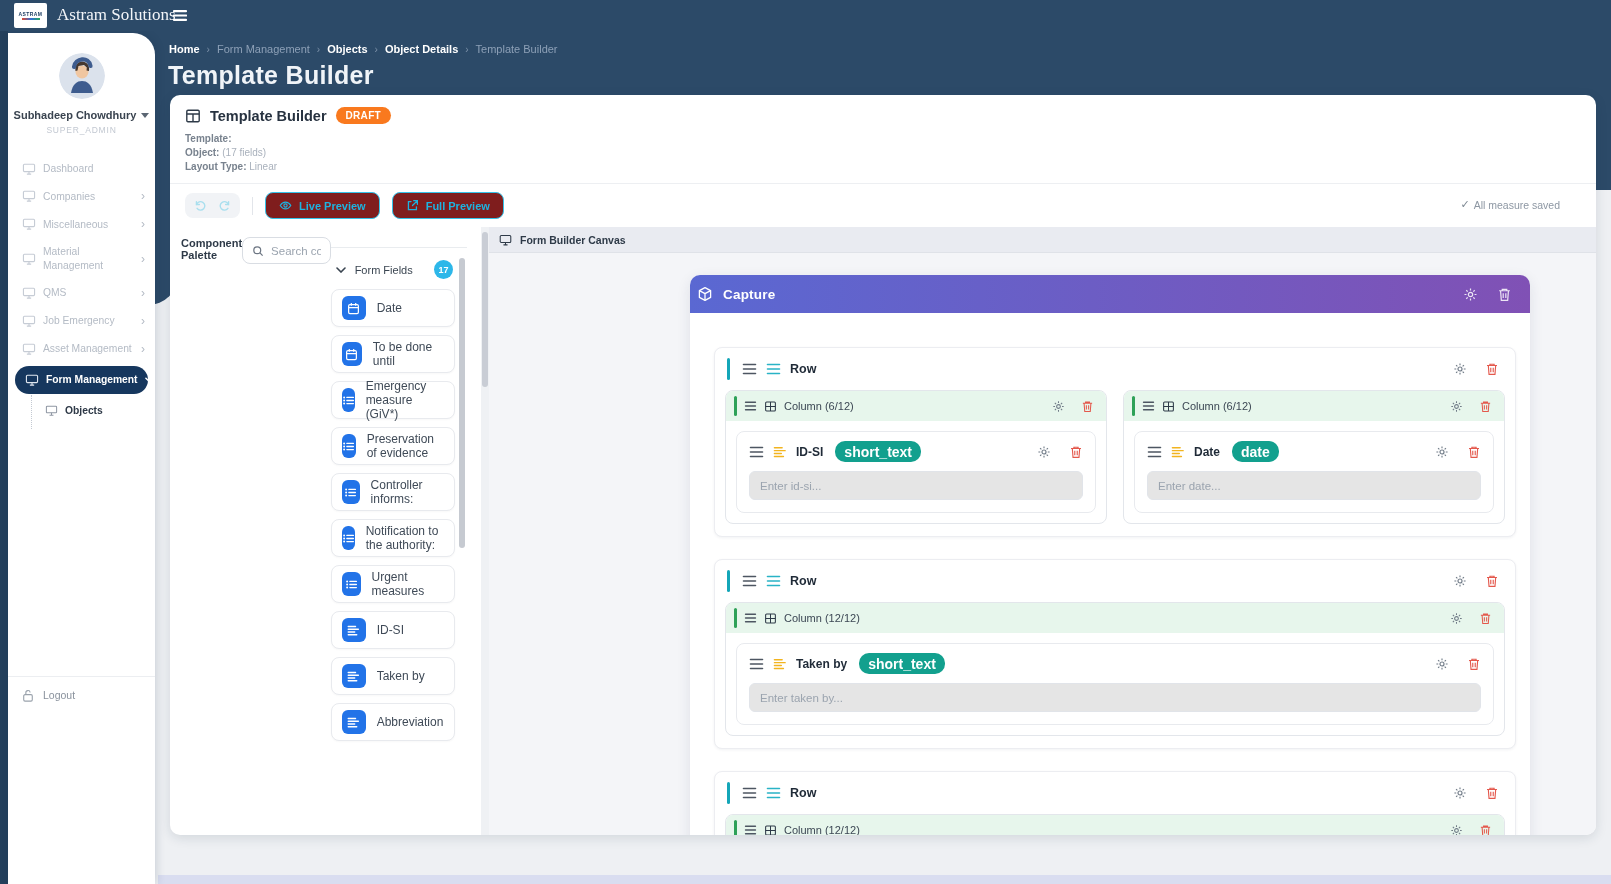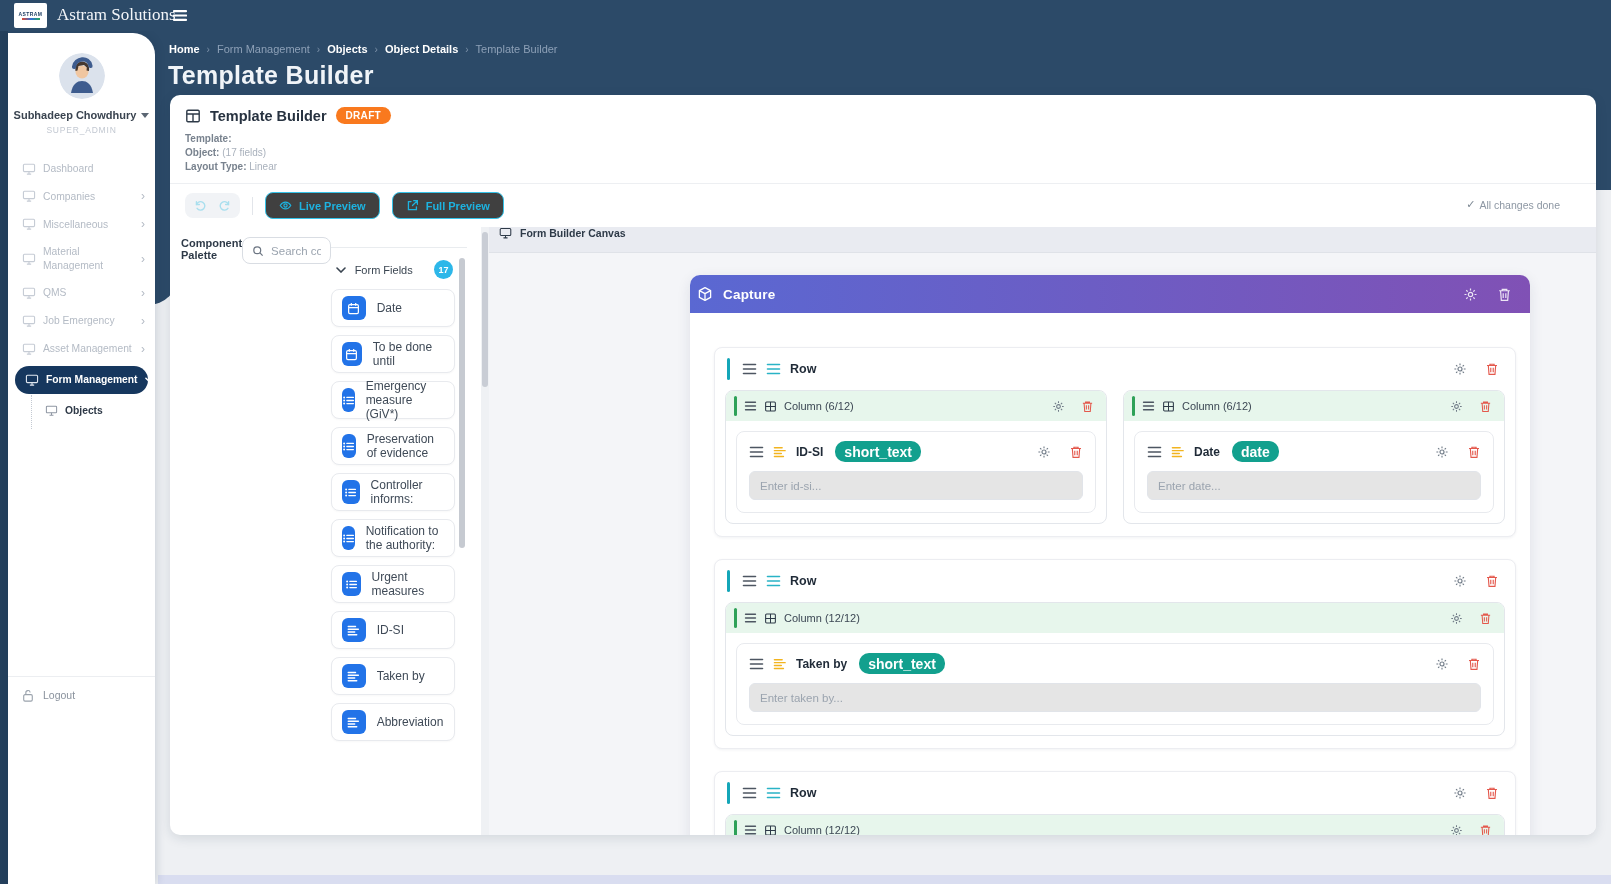--- a/index.html
+++ b/index.html
@@ -71,21 +71,21 @@
   .badge-draft { background:#f9791e; color:#fff; font-size:10px; font-weight:bold; padding:3px 10px;
                  border-radius:12px; letter-spacing:.3px; }
   .meta { margin-top:8px; font-size:10px; color:#a9b1bc; line-height:1.4; }
   .meta b { color:#78828e; }
   .toolbar { margin-top:9px; border-top:1px solid #edeff2; padding:8px 15px; display:flex; align-items:center;
              gap:12px; position:relative; }
   .undo-group { background:#f1f3f6; border-radius:8px; padding:6px 9px; display:flex; gap:11px; color:#a9dfee; }
   .undo-group .ic { width:13px; height:13px; cursor:pointer; }
   .tb-divider { width:1px; height:18px; background:#e2e5ea; }
   .btn-preview { display:flex; align-items:center; gap:7px; border:1.5px solid #35c3e8; color:#1db3e0;
-                 font-weight:bold; font-size:11px; padding:6px 13px; border-radius:8px; background:#404040; cursor:pointer; }
+                 font-weight:bold; font-size:11px; padding:6px 13px; border-radius:8px; background:#7f1d1d; cursor:pointer; }
   .btn-preview .ic { width:13px; height:13px; }
   .saved { position:absolute; right:36px; top:14px; display:flex; align-items:center; gap:4px;
            font-size:10.5px; color:#8d97a3; }
   .saved .check { font-size:11px; color:#7b8691; }
 
   .card-body { flex:1; display:flex; min-height:0; }
 
   
   .palette { width:297px; flex:none; padding:10px 0 0 9px; display:flex; flex-direction:row; }
   .palette-title { font-size:11px; font-weight:bold; color:#2e3a48; margin:0 0 8px 2px; }
@@ -107,21 +107,21 @@
   .p-ic .ic { width:13px; height:13px; }
   .p-label { font-size:12px; color:#3f4a57; }
   .pal-thumb { position:absolute; right:2px; top:10px; width:6px; height:290px; background:#c6cad1;
                border-radius:3px; cursor:pointer; }
 
   
   .body-gap { width:14px; flex:none; }
   .vtrack { width:8px; flex:none; background:#eff1f4; position:relative; }
   .vthumb { position:absolute; top:5px; left:1px; width:6px; height:155px; background:#c9cdd5; border-radius:3px; cursor:pointer; }
   .canvas { flex:1; background:#f4f5f8; position:relative; overflow:hidden; }
-  .canvas-head { height:26px; background:#e9ebf1; border-bottom:1px solid #dfe2e8; display:flex; 
+  .canvas-head { height:26px; background:#e9ebf1; border-bottom:1px solid #dfe2e8; display:flex; align-items:center;
                  gap:8px; padding:0 10px; font-size:10.5px; font-weight:bold; color:#2e3a48; }
   .canvas-head .mon { width:13px; height:12px; color:#2e3a48; }
 
   .capture { position:absolute; left:201px; top:48px; width:840px; border-radius:10px; background:#fff;
              box-shadow:0 4px 14px rgba(30,40,80,.10); }
   .capture-head { height:38px; background:linear-gradient(90deg,#5a68d2,#8051b5); border-radius:10px 10px 0 0;
                   display:flex; align-items:center; gap:10px; padding:0 18px 0 7px; color:#fff; }
   .cube-ic { width:16px; height:16px; color:#fff; }
   .capture-title { font-size:13.5px; font-weight:bold; letter-spacing:.2px; flex:1; }
   .head-ic { width:15px; height:15px; color:rgba(255,255,255,.85); cursor:pointer; }
@@ -370,21 +370,21 @@
       <span class="ic">
           <svg viewBox="0 0 16 16" fill="none" stroke="currentColor" stroke-width="1.6" stroke-linecap="round">
             <path d="M6.2 3.2H3v9.8h9.8V9.8"></path>
             <path d="M9.5 2h4.5v4.5M13.7 2.3L8 8"></path>
           </svg>
         </span>
       <span>Full Preview</span>
     </button>
     <div class="saved">
       <span class="check">✓</span>
-      <span>All changes done</span>
+      <span>All measure saved</span>
     </div>
   </div>
 
   <div class="card-body">
 
     <div class="palette">
       <div class="palette-title">Component Palette</div>
       <div class="search-box">
         <span class="ic">
             <svg viewBox="0 0 16 16" fill="none" stroke="currentColor" stroke-width="1.6">

